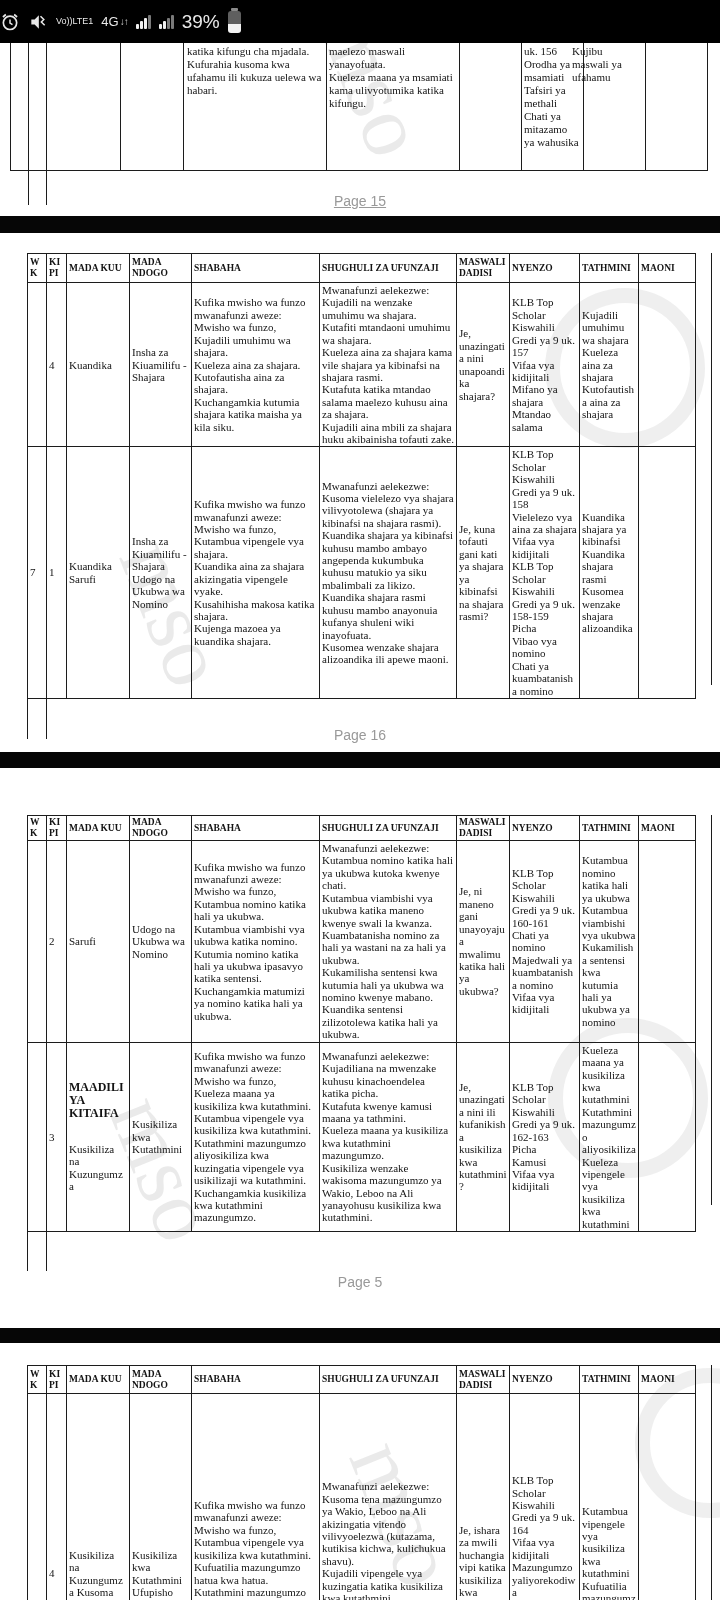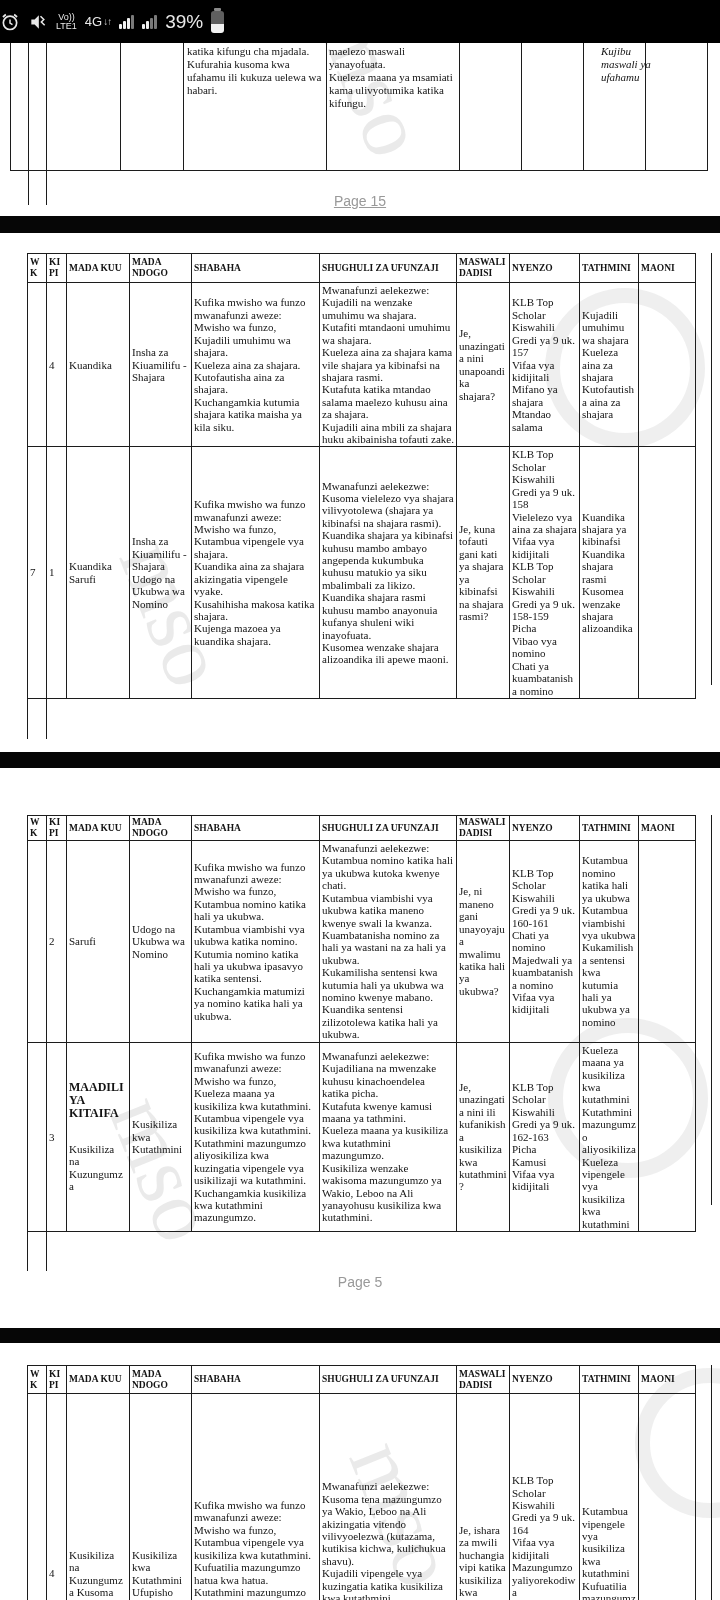--- a/index.html
+++ b/index.html
@@ -6,21 +6,21 @@
   #screen{position:relative;width:720px;height:1600px;overflow:hidden;background:#fff;
           font-family:"Liberation Serif","DejaVu Serif",serif;color:#141414;}
 
   
   #statusbar{position:absolute;left:0;top:0;width:720px;height:43px;background:#000;
              display:flex;align-items:center;justify-content:space-between;
              font-family:"Liberation Sans","DejaVu Sans",sans-serif;color:#e9e9e9;}
   .sb-left{display:flex;align-items:center;gap:9px;padding-left:30px;}
   .sb-time{font-size:25px;letter-spacing:.5px;}
   .sb-right{display:flex;align-items:center;gap:8px;padding-right:14px;}
-  .volte{display:flex;flex-direction:column;line-height:1;font-size:9px;align-items:center;}
+  .volte{display:flex;flex-direction:row;line-height:1;font-size:9px;align-items:center;}
   .net4g{display:flex;align-items:center;line-height:1;gap:1px;}
   .net4g .n{font-size:13px;}
   .net4g .arr{font-size:10px;letter-spacing:-1px;color:#cfcfcf;}
   .sig{display:flex;align-items:flex-end;gap:1px;height:15px;}
   .sig i{display:block;width:3px;border-radius:1px;}
   .pct{font-size:19px;text-align:right;}
   .batt{width:13px;height:22px;border-radius:3px;background:linear-gradient(to top,#f2f2f2 42%,#5f5f5f 42%);position:relative;}
   .batt:before{content:"";position:absolute;left:3px;top:-3px;width:7px;height:3px;background:#8a8a8a;border-radius:1px;}
 
   
@@ -99,21 +99,25 @@
     <div class="vline" style="left:521px;top:0;height:127px;"></div>
     <div class="vline" style="left:583px;top:0;height:127px;"></div>
     <div class="vline" style="left:645px;top:0;height:127px;"></div>
     <div class="vline" style="left:707px;top:0;height:127px;"></div>
     <div class="hline" style="left:10px;top:127px;width:698px;"></div>
 
     <div class="ftxt" style="left:187px;top:2px;width:135px;">katika kifungu cha mjadala.
 Kufurahia kusoma kwa ufahamu ili kukuza uelewa wa habari.</div>
     <div class="ftxt" style="left:329px;top:2px;width:127px;">maelezo maswali yanayofuata.
 Kueleza maana ya msamiati kama ulivyotumika katika kifungu.</div>
-    <div class="ftxt" style="left:601px;top:2px;width:56px;font-style:italic;">Kujibu maswali ya ufahamu</div>
+    <div class="ftxt" style="left:524px;top:2px;width:56px;">uk. 156
+Orodha ya msamiati
+Tafsiri ya methali
+Chati ya mitazamo ya wahusika</div>
+    <div class="ftxt" style="left:572px;top:2px;width:56px;">Kujibu maswali ya ufahamu</div>
   </div>
   <div class="pagelabel" style="top:193px;text-decoration:underline;">Page 15</div>
   <div class="pagebar" style="top:216px;height:17px;"></div>
 
   <div class="pageSection" id="p16sec" style="top:233px;height:519px;">
     <div class="wm-text" style="left:100px;top:330px;">mso</div>
     <div class="wm-ring" style="left:545px;top:55px;width:130px;height:130px;"></div>
     <table class="doc" style="left:27px;top:20px;">
       <colgroup>
           <col style="width:19px">
@@ -196,20 +200,21 @@
 Kuandika shajara rasmi
 Kusomea wenzake shajara alizoandika</td>
         <td></td>
       </tr>
     </tbody>
       </table>
     <div class="vline" style="left:711px;top:20px;height:432px;"></div>
     <div class="vline" style="left:27px;top:432px;height:74px;"></div>
     <div class="vline" style="left:46px;top:432px;height:74px;"></div>
   </div>
+  <div class="pagelabel" style="top:727px;">Page 16</div>
   <div class="pagebar" style="top:752px;height:16px;"></div>
 
   <div class="pageSection" id="p17sec" style="top:768px;height:560px;">
     <div class="wm-text" style="left:90px;top:350px;">mso</div>
     <div class="wm-ring" style="left:548px;top:250px;width:130px;height:130px;"></div>
     <table class="doc" style="left:27px;top:47px;">
       <colgroup>
           <col style="width:19px">
           <col style="width:20px">
           <col style="width:63px">

